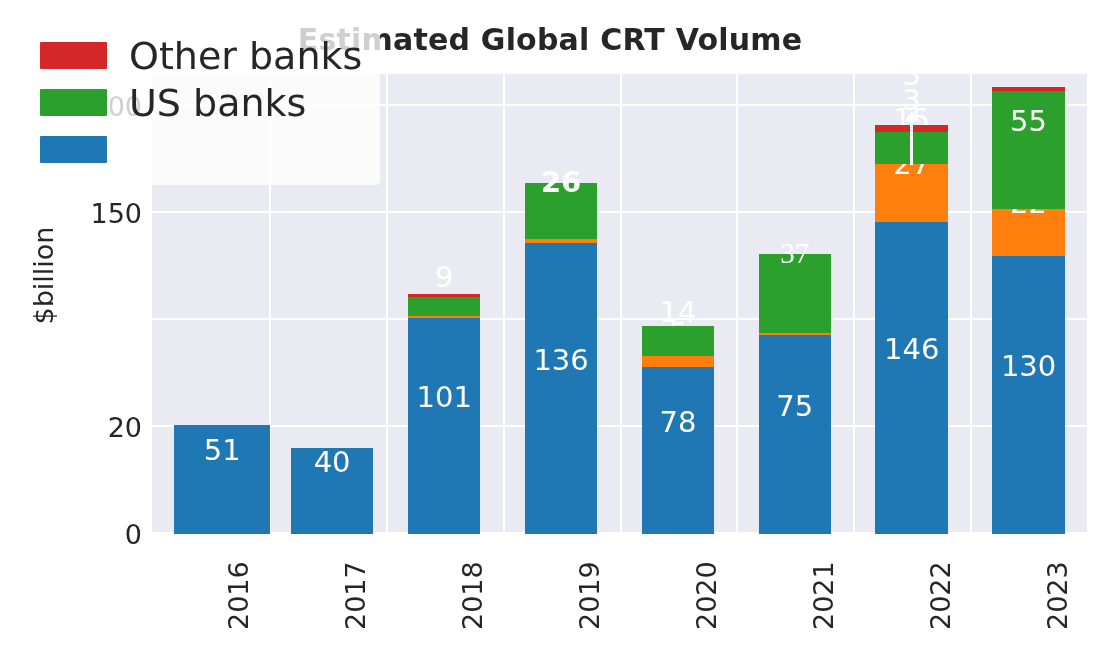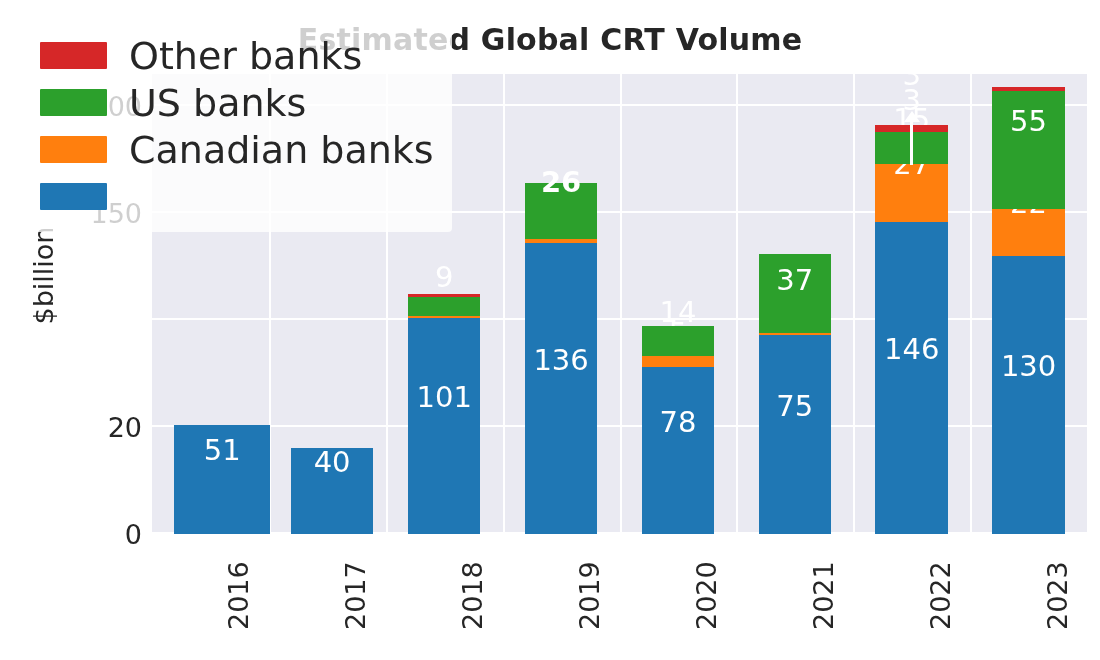--- a/index.html
+++ b/index.html
@@ -188,21 +188,21 @@
           <div class="seg" style="bottom: 166.884px; height: 10.6977px; background: rgb(255, 127, 14);"></div>
           <div class="seg-label" style="bottom: 172.233px;">5</div>
           <div class="seg" style="bottom: 177.581px; height: 29.9535px; background: rgb(44, 160, 44);"></div>
           <div class="seg-label" style="bottom: 192.558px;">14</div>
         </div>
         <div class="bar" style="left: 606.581px; width: 72.4625px; height: 280.279px;">
           <div class="seg" style="bottom: 0px; height: 198.977px; background: rgb(31, 119, 180);"></div>
           <div class="seg-label" style="bottom: 99.4884px;">75</div>
           <div class="seg" style="bottom: 198.977px; height: 2.13953px; background: rgb(255, 127, 14);"></div>
           <div class="seg" style="bottom: 201.116px; height: 79.1628px; background: rgb(44, 160, 44);"></div>
-          <div class="seg-label" style="bottom: 225px;">37</div>
+          <div class="seg-label" style="bottom: 252px; font-family: Liberation Serif, serif;">37</div>
         </div>
         <div class="bar" style="left: 723.456px; width: 72.4625px; height: 408.651px;">
           <div class="seg" style="bottom: 0px; height: 312.372px; background: rgb(31, 119, 180);"></div>
           <div class="seg-label" style="bottom: 156.186px;">146</div>
           <div class="seg" style="bottom: 312.372px; height: 57.7674px; background: rgb(255, 127, 14);"></div>
           <div class="seg-label" style="bottom: 341.256px;">27</div>
           <div class="seg" style="bottom: 370.14px; height: 32.093px; background: rgb(44, 160, 44);"></div>
           <div class="seg-label" style="bottom: 386.186px;">15</div>
           <div class="seg" style="bottom: 402.233px; height: 6.4186px; background: rgb(214, 39, 40);"></div>
           <div class="seg-label" style="bottom: 405.442px;">3</div>
@@ -238,21 +238,17 @@
   <div id="legend">
       <div class="legend-row">
         <div class="legend-swatch" style="background: rgb(214, 39, 40);"></div>
         <div class="legend-text">Other banks</div>
       </div>
       <div class="legend-row">
         <div class="legend-swatch" style="background: rgb(44, 160, 44);"></div>
         <div class="legend-text">US banks</div>
       </div>
       <div class="legend-row">
-        <div class="legend-swatch" style="background: rgb(255, 127, 14);"></div>
-        <div class="legend-text">Canadian banks</div>
-      </div>
-      <div class="legend-row">
         <div class="legend-swatch" style="background: rgb(31, 119, 180);"></div>
       </div>
     </div>
 
 </div>
 
 </body></html>

